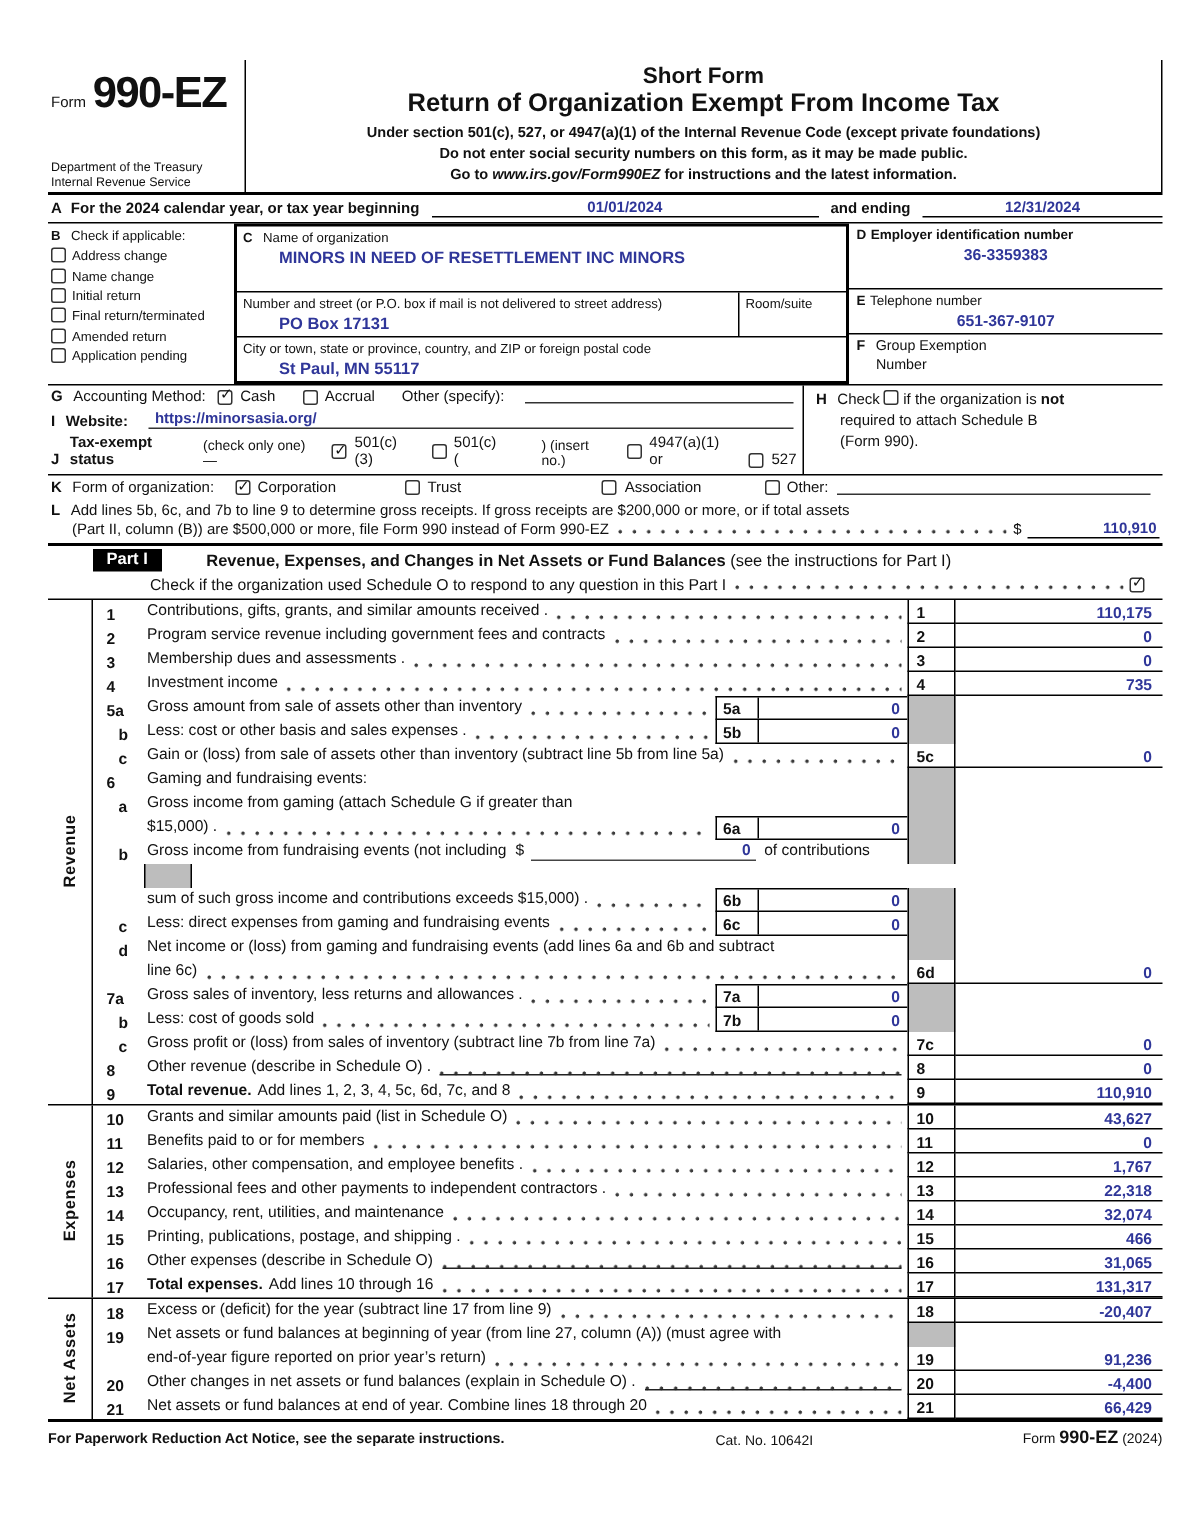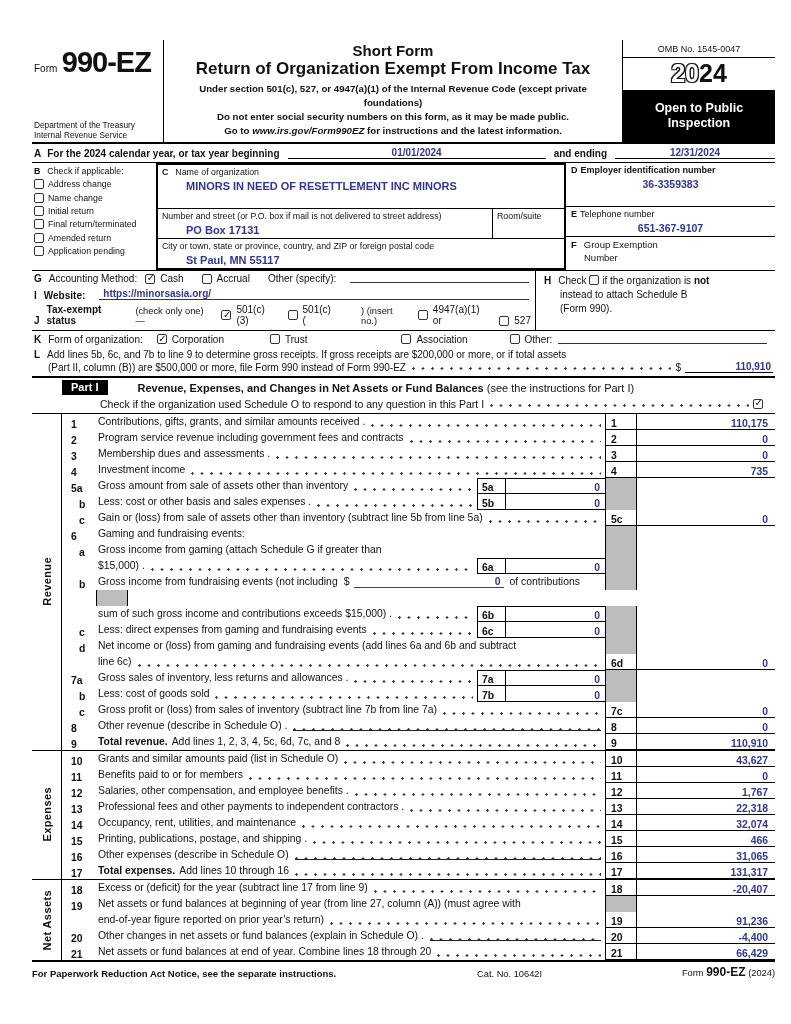--- a/index.html
+++ b/index.html
@@ -130,28 +130,20 @@
         <div>Department of the Treasury</div>
         <div>Internal Revenue Service</div>
       </div>
     </div>
     <div class="hdr-center">
       <div class="t-short">Short Form</div>
       <div class="t-main">Return of Organization Exempt From Income Tax</div>
       <div class="t-sub">Under section 501(c), 527, or 4947(a)(1) of the Internal Revenue Code (except private foundations)</div>
       <div class="t-sub">Do not enter social security numbers on this form, as it may be made public.</div>
       <div class="t-sub"><span>Go to </span><span class="t-url">www.irs.gov/Form990EZ</span><span> for instructions and the latest information.</span></div>
-    </div>
-    <div class="hdr-right">
-      <div class="omb">OMB No. 1545-0047</div>
-      <div class="year"><span class="y20">20</span><span>24</span></div>
-      <div class="openbox">
-        <div>Open to Public</div>
-        <div>Inspection</div>
-      </div>
     </div>
   </div>
 
   <div class="rowA">
     <span class="lbl">A</span>
     <span>For the 2024 calendar year, or tax year beginning</span>
     <span class="blank blankA">01/01/2024</span>
     <span>and ending</span>
     <span class="blank blankB">12/31/2024</span>
   </div>
@@ -263,21 +255,21 @@
                 <span>4947(a)(1) or</span>
               </span>
           <span class="cblbl" style="margin-right:4px;">
                 <span class="cb"></span>
                 <span>527</span>
               </span>
         </div>
       </div>
       <div class="hcol">
         <div><span class="ltr">H</span><span>Check</span> <span class="cb"></span> <span>if the organization is</span> <span class="bold">not</span></div>
-        <div style="padding-left:16px;">instead to attach Schedule B</div>
+        <div style="padding-left:16px;">required to attach Schedule B</div>
         <div style="padding-left:16px;">(Form 990).</div>
       </div>
     </div>
     <div class="krow">
       <span class="ltr">K</span>
       <span class="gtxt" style="margin-right:14px;">Form of organization:</span>
       <span class="cblbl" style="margin-right:46px;">
             <span class="cb checked"></span>
             <span>Corporation</span>
           </span>

